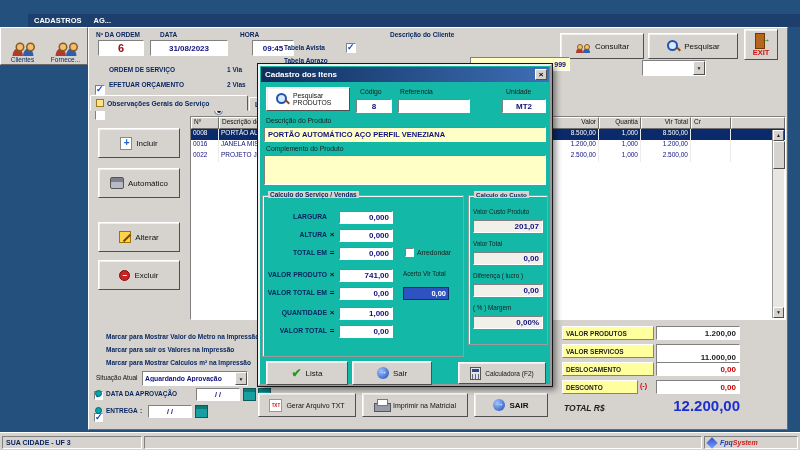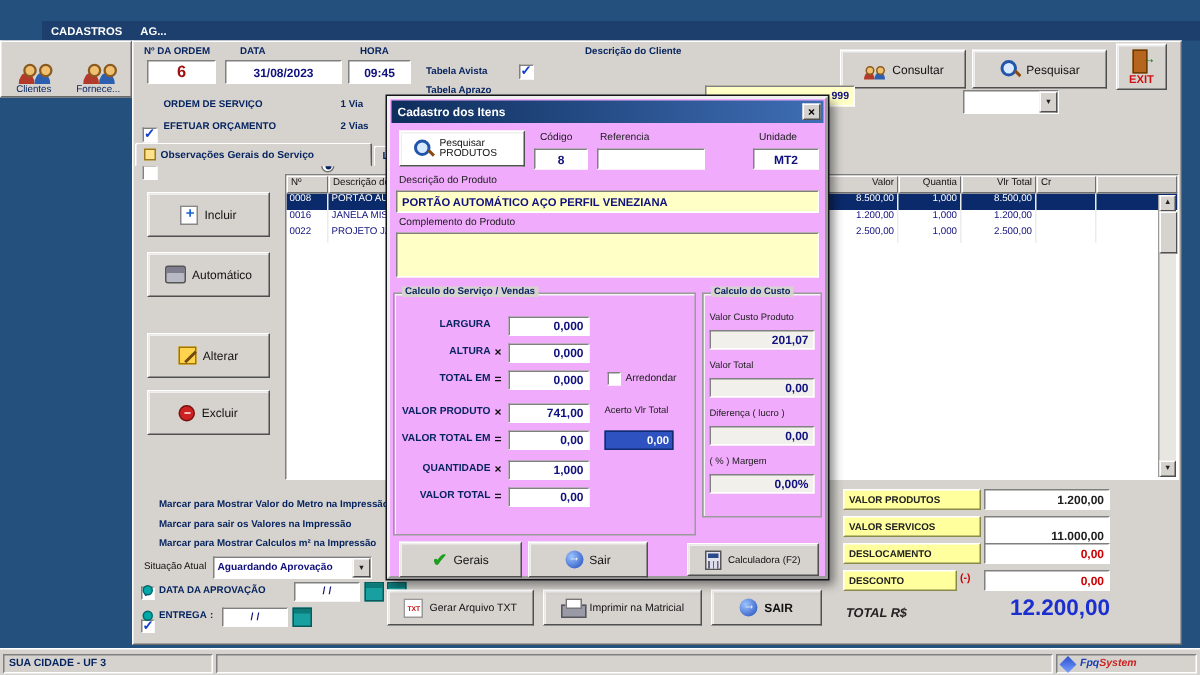--- a/index.html
+++ b/index.html
@@ -81,21 +81,21 @@
   .vscroll{position:absolute;right:1px;top:13px;bottom:1px;width:12px;background:#e8e6e0;border-left:1px solid #9a9a9a;}
   .varr{height:11px;background:#d6d3ce;border:1px solid;border-color:#fff #4f4f4f #4f4f4f #fff;font-size:5px;text-align:center;line-height:9px;color:#222;}
   .vthumb{position:absolute;left:0;top:11px;width:12px;height:28px;background:#d6d3ce;border:1px solid;border-color:#fff #4f4f4f #4f4f4f #fff;}
   .vbottom{position:absolute;bottom:0;left:0;right:0;}
   
   .ylbl{background:#ffff9e;border:1px solid;border-color:#fff #8a8a4a #8a8a4a #fff;font-size:6.5px;font-weight:bold;color:#222;display:flex;align-items:center;padding:0 3px;white-space:nowrap;overflow:hidden;}
   .tval{background:#fff;border:1px solid;border-color:#808080 #fff #fff #808080;font-size:8px;font-weight:bold;color:#1c1c1c;display:flex;align-items:center;justify-content:flex-end;padding:0 3px;}
   .tval.red{color:#cc0000;}
   .grand{font-size:15px;font-weight:bold;color:#1b2fd0;text-align:right;}
   
-  .modal{left:258px;top:64px;width:294px;height:322px;background:#f0abfc;border:2px outset #efefef;outline:1px solid #15151a;box-shadow:4px 4px 6px rgba(0,0,0,.45);z-index:50;}
+  .modal{left:258px;top:64px;width:294px;height:322px;background:#14b8a6;border:2px outset #efefef;outline:1px solid #15151a;box-shadow:4px 4px 6px rgba(0,0,0,.45);z-index:50;}
   .modal-title{position:absolute;left:1px;top:1px;right:1px;height:15px;background:linear-gradient(90deg,#0e2e5c,#3f6eb5);color:#fff;font-size:8px;font-weight:bold;display:flex;align-items:center;padding:0 4px;}
   .modal-close{position:absolute;right:2px;top:2px;width:12px;height:11px;background:#d6d3ce;border:1px solid;border-color:#fff #4f4f4f #4f4f4f #fff;font-size:8px;line-height:9px;text-align:center;font-weight:bold;color:#000;}
   .mbody{position:absolute;left:1px;top:16px;right:1px;bottom:1px;}
   .mlabel{font-size:6.8px;color:#1c1c1c;white-space:nowrap;}
   .rlabel{font-size:6.8px;font-weight:bold;color:#05235f;text-align:right;white-space:nowrap;}
   .op{font-size:8px;font-weight:bold;color:#111;text-align:center;width:8px;}
   .bluefield{background:#2e52c0;border:1px solid #122a6e;color:#fff;font-size:7.5px;font-weight:bold;display:flex;align-items:center;justify-content:flex-end;padding:0 2px;}
 </style>
 </head>
 <body>
@@ -125,21 +125,21 @@
     </div>
   </div>
 
   <div class="a panel-bg"></div>
 
   <div class="a lbl" style="left:96px;top:31px;">Nº DA ORDEM</div>
   <div class="a field center" style="left:98px;top:40px;width:46px;height:16px;font-size:11px;color:#a01010;">6</div>
   <div class="a lbl" style="left:160px;top:31px;">DATA</div>
   <div class="a field center" style="left:150px;top:40px;width:78px;height:16px;">31/08/2023</div>
   <div class="a lbl" style="left:240px;top:31px;">HORA</div>
-  <div class="a field center" style="left:232px;top:40px;width:42px;height:16px;">09:45</div>
+  <div class="a field center" style="left:252px;top:40px;width:42px;height:16px;">09:45</div>
 
   <div class="a lbl" style="left:284px;top:44px;">Tabela Avista</div>
   <div class="a cb checked" style="left:346px;top:43px;"></div>
   <div class="a lbl" style="left:284px;top:57px;">Tabela Aprazo</div>
   <div class="a cb" style="left:346px;top:56px;"></div>
 
   <div class="a lbl" style="left:390px;top:31px;">Descrição do Cliente</div>
 
   <div class="a btn" style="left:560px;top:33px;width:84px;height:26px;">
     <span class="icon-people">
@@ -379,21 +379,21 @@
         <div class="a mlabel" style="left:4px;top:44px;font-size:6.3px;">Valor Total</div>
         <div class="a field right" style="left:4px;top:56px;width:70px;height:13px;background:#f2f0ea;">0,00</div>
         <div class="a mlabel" style="left:4px;top:76px;font-size:6.3px;">Diferença ( lucro )</div>
         <div class="a field right" style="left:4px;top:88px;width:70px;height:13px;background:#f2f0ea;">0,00</div>
         <div class="a mlabel" style="left:4px;top:108px;font-size:6.3px;">( % ) Margem</div>
         <div class="a field right" style="left:4px;top:120px;width:70px;height:13px;background:#f2f0ea;">0,00%</div>
       </div>
 
       <div class="a btn" style="left:5px;top:279px;width:82px;height:24px;">
         <span class="icon-check">✔</span>
-        <span>Gerais</span>
+        <span>Lista</span>
       </div>
       <div class="a btn" style="left:91px;top:279px;width:80px;height:24px;">
         <span class="icon-orb"></span>
         <span>Sair</span>
       </div>
       <div class="a btn" style="left:197px;top:280px;width:88px;height:22px;font-size:6.5px;">
         <span class="icon-calc"></span>
         <span>Calculadora  (F2)</span>
       </div>
     </div>

